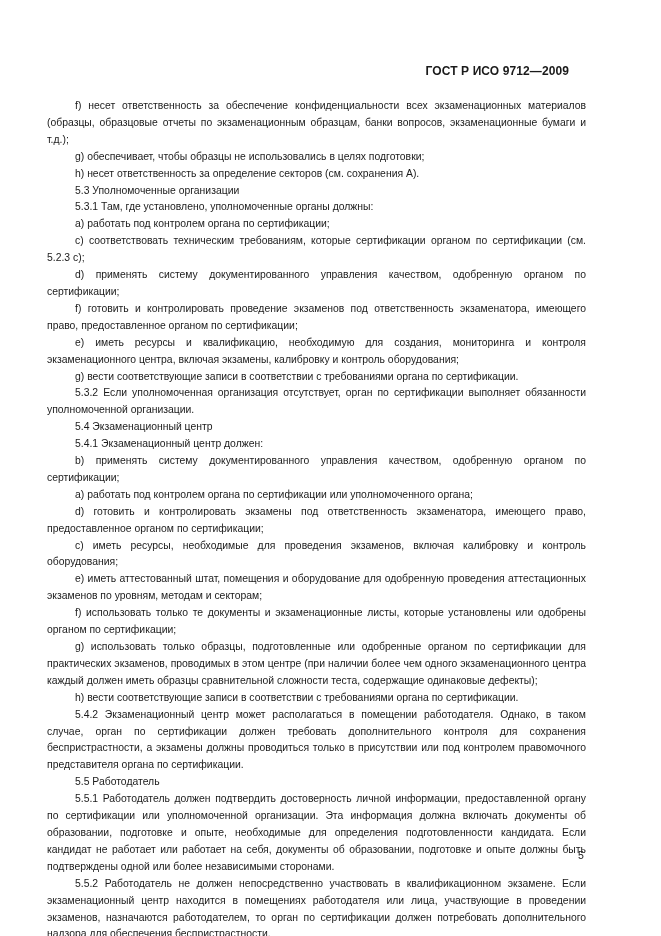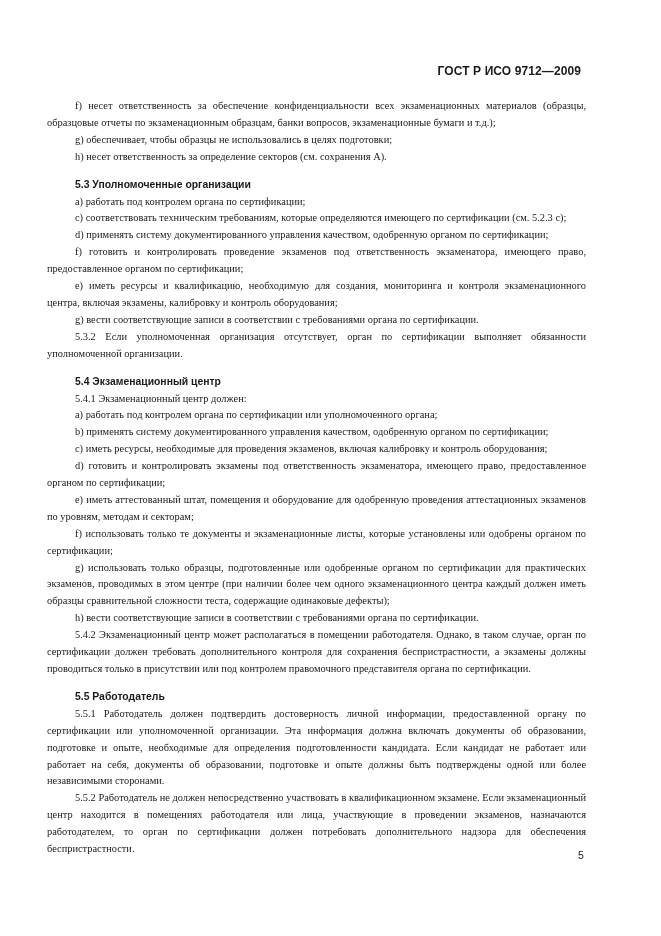--- a/index.html
+++ b/index.html
@@ -1,47 +1,48 @@
 <!DOCTYPE html>
 <html><head>
 <meta charset="utf-8">
 <style>
   html, body { margin: 0; padding: 0; background: #ffffff; }
   body { width: 661px; height: 936px; position: relative; overflow: hidden;
          font-family: "Liberation Sans", sans-serif; color: #1a1a1a; }
-  .header { position: absolute; top: 64px; right: 80px; font-weight: bold; font-size: 12px; letter-spacing: 0.1px; }
+  .header { position: absolute; top: 64px; right: 92px; font-weight: bold; font-size: 12px; letter-spacing: 0.1px; }
   .content { position: absolute; top: 98px; left: 47px; width: 539px;
              font-size: 10.4px; line-height: 16.9px; text-align: justify; }
-  .p { margin: 0; text-indent: 28px; font-family: Liberation Serif, serif; }
-  .h { margin: 11px 0 0 0; text-indent: 28px; font-weight: bold; }
+  .p { margin: 0; text-indent: 28px; }
+  .h { margin: 0 0 0 0; text-indent: 28px; font-weight: normal; }
   .pagenum { position: absolute; top: 849px; left: 578px; font-size: 10.5px; }
 </style>
 </head>
 <body>
 
 <div class="header">ГОСТ Р ИСО 9712—2009</div>
 
 <div class="content">
   <p class="p">f)  несет ответственность за обеспечение конфиденциальности всех экзаменационных материалов (образцы, образцовые отчеты по экзаменационным образцам, банки вопросов, экзаменационные бумаги и т.д.);</p>
   <p class="p">g)  обеспечивает, чтобы образцы не использовались в целях подготовки;</p>
   <p class="p">h)  несет ответственность за определение секторов (см. сохранения А).</p>
   <p class="h">5.3  Уполномоченные организации</p>
+  <p class="p">5.3.1  Там, где установлено, уполномоченные органы должны:</p>
   <p class="p">a)  работать под контролем органа по сертификации;</p>
-  <p class="p">c)  соответствовать техническим требованиям, которые определяются имеющего по сертификации (см. 5.2.3 с);</p>
+  <p class="p">c)  соответствовать техническим требованиям, которые сертификации органом по сертификации (см. 5.2.3 с);</p>
   <p class="p">d)  применять систему документированного управления качеством, одобренную органом по сертификации;</p>
   <p class="p">f)  готовить и контролировать проведение экзаменов под ответственность экзаменатора, имеющего право, предоставленное органом по сертификации;</p>
   <p class="p">e)  иметь ресурсы и квалификацию, необходимую для создания, мониторинга и контроля экзаменационного центра, включая экзамены, калибровку и контроль оборудования;</p>
   <p class="p">g)  вести соответствующие записи в соответствии с требованиями органа по сертификации.</p>
   <p class="p">5.3.2  Если уполномоченная организация отсутствует, орган по сертификации выполняет обязанности уполномоченной организации.</p>
   <p class="h">5.4  Экзаменационный центр</p>
   <p class="p">5.4.1  Экзаменационный центр должен:</p>
+  <p class="p">b)  применять систему документированного управления качеством, одобренную органом по сертификации;</p>
   <p class="p">a)  работать под контролем органа по сертификации или уполномоченного органа;</p>
-  <p class="p">b)  применять систему документированного управления качеством, одобренную органом по сертификации;</p>
+  <p class="p">d)  готовить и контролировать экзамены под ответственность экзаменатора, имеющего право, предоставленное органом по сертификации;</p>
   <p class="p">c)  иметь ресурсы, необходимые для проведения экзаменов, включая калибровку и контроль оборудования;</p>
-  <p class="p">d)  готовить и контролировать экзамены под ответственность экзаменатора, имеющего право, предоставленное органом по сертификации;</p>
   <p class="p">e)  иметь аттестованный штат, помещения и оборудование для одобренную проведения аттестационных экзаменов по уровням, методам и секторам;</p>
   <p class="p">f)  использовать только те документы и экзаменационные листы, которые установлены или одобрены органом по сертификации;</p>
   <p class="p">g)  использовать только образцы, подготовленные или одобренные органом по сертификации для практических экзаменов, проводимых в этом центре (при наличии более чем одного экзаменационного центра каждый должен иметь образцы сравнительной сложности теста, содержащие одинаковые дефекты);</p>
   <p class="p">h)  вести соответствующие записи в соответствии с требованиями органа по сертификации.</p>
   <p class="p">5.4.2  Экзаменационный центр может располагаться в помещении работодателя. Однако, в таком случае, орган по сертификации должен требовать дополнительного контроля для сохранения беспристрастности, а экзамены должны проводиться только в присутствии или под контролем правомочного представителя органа по сертификации.</p>
   <p class="h">5.5  Работодатель</p>
   <p class="p">5.5.1  Работодатель должен подтвердить достоверность личной информации, предоставленной органу по сертификации или уполномоченной организации. Эта информация должна включать документы об образовании, подготовке и опыте, необходимые для определения подготовленности кандидата. Если кандидат не работает или работает на себя, документы об образовании, подготовке и опыте должны быть подтверждены одной или более независимыми сторонами.</p>
   <p class="p">5.5.2  Работодатель не должен непосредственно участвовать в квалификационном экзамене. Если экзаменационный центр находится в помещениях работодателя или лица, участвующие в проведении экзаменов, назначаются работодателем, то орган по сертификации должен потребовать дополнительного надзора для обеспечения беспристрастности.</p>
 </div>
 

